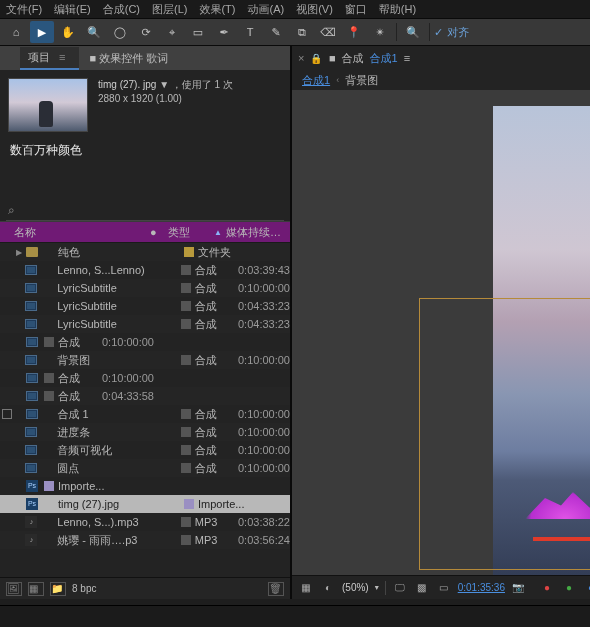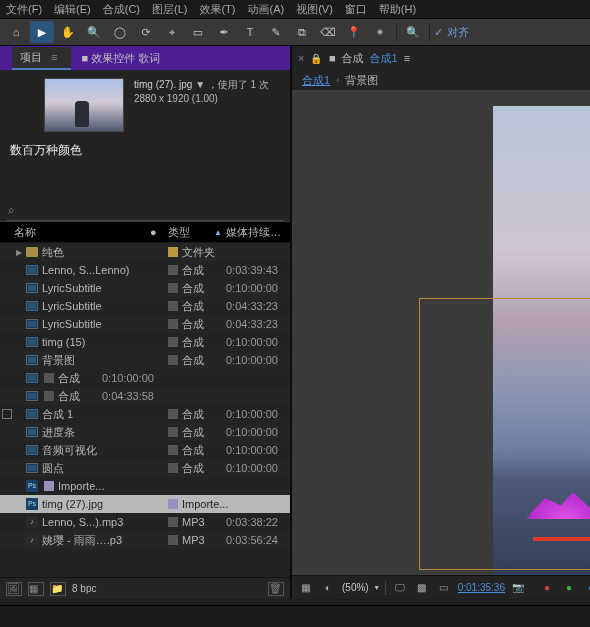--- a/index.html
+++ b/index.html
@@ -14,51 +14,51 @@
     .tool-sep { width:1px; height:18px; background:#222; margin:0 2px; }
     .align-lbl { color:#6aa0d8; font-size:11px; margin-left:2px; }
     
     .main { display:flex; height:calc(100% - 18px - 28px - 28px); }
     .left {
       width:292px; flex:0 0 292px; border-right:2px solid #0a0a0a;
       display:flex; flex-direction:column; background:#232323;
     }
     .right { flex:1; display:flex; flex-direction:column; background:#232323; }
     
-    .panel-tabs { height:24px; display:flex; align-items:center; gap:2px; background:#4c1d95; padding-left:12px; }
+    .panel-tabs { height:24px; display:flex; align-items:center; gap:2px; background:#404040; padding-left:20px; }
     .panel-tab { padding:3px 8px; color:#bfbfbf; font-size:11px; }
     .panel-tab.active { background:#2e2e2e; border-bottom:2px solid #4a7fbf; }
     .panel-menu { margin-left:auto; padding:0 6px; color:#888; }
     
-    .preview-block { display:flex; padding:8px 8px 4px 8px; gap:10px; height:72px;margin-left:36px; }
+    .preview-block { display:flex; padding:8px 8px 4px 8px; gap:10px; height:72px; }
     .thumb { width:80px; height:54px; background:linear-gradient(180deg,#a9c2e6 0%,#d2c9d6 45%,#4e5a6e 100%); position:relative; border:1px solid #444; }
     .thumb::after { content:""; position:absolute; left:30px; bottom:4px; width:14px; height:26px; background:#2a2d36; border-radius:4px 4px 2px 2px; }
     .thumb-info { font-size:10px; color:#b8b8b8; line-height:14px; }
     .thumb-title { color:#cfcfcf; }
     .millions { padding:0 8px 6px 10px; color:#eaeaea; font-size:12px; }
     .spacer-a { flex:0 0 34px; }
     
     .search { height:22px; margin:0 6px; border-bottom:1px solid #444; display:flex; align-items:center; }
     .search input { background:transparent; border:none; color:#ccc; width:100%; padding-left:18px; outline:none; font-size:11px; }
     .search .mag { position:absolute; margin-left:2px; color:#888; font-size:12px; }
     
-    .proj-head { height:22px; display:flex; align-items:center; background:#000000; border-top:1px solid #3a3a3a; border-bottom:1px solid #1a1a1a; font-size:11px; }
+    .proj-head { height:22px; display:flex; align-items:center; background:#701a75; border-top:1px solid #3a3a3a; border-bottom:1px solid #1a1a1a; font-size:11px; }
     .proj-head .c-name { width:150px; padding-left:14px; }
     .proj-head .c-tag  { width:18px; }
     .proj-head .c-type { width:44px; }
     .proj-head .c-dur  { flex:1; display:flex; align-items:center; gap:4px; }
     .tri-down { font-size:8px; color:#8ab4f8; margin-left:2px; }
     .proj-body { flex:1; overflow:hidden; }
     .row { height:18px; display:flex; align-items:center; font-size:11px; padding-left:2px; }
     .row:nth-child(odd){ background:#252525; }
     .row:nth-child(even){ background:#232323; }
     .row.selected { background:#b8b8b8; color:#222; }
     .row .twist { width:10px; text-align:center; color:#888; font-size:8px; }
     .row .icon  { width:16px; height:14px; display:flex; align-items:center; justify-content:center; }
-    .row .name  { width:124px; white-space:nowrap; overflow:hidden; text-overflow:ellipsis; padding-left:2px; }
+    .row .name  { width:124px; white-space:nowrap; overflow:hidden; text-overflow:ellipsis; padding-left:2px;margin-left:16px; }
     .row .tag   { width:18px; display:flex; justify-content:center; }
     .row .tag .sw { width:10px; height:10px; background:#555; }
     .row .type  { width:44px; }
     .row .dur   { flex:1; color:#9a9a9a; }
     .row.selected .dur { color:#333; }
     .row-checkbox { width:10px; height:10px; border:1px solid #777; margin-right:2px; }
     .ic-folder { width:12px;height:10px;background:#a78f45;border-radius:1px; }
     .ic-comp   { width:12px;height:10px;background:#1e3a5a;border:1px solid #4a6a8a; position:relative;}
     .ic-comp::after{content:"";position:absolute;left:1px;top:1px;width:8px;height:6px;background:#2d5174;}
     .ic-psd    { width:12px;height:12px;background:#1a3f66;color:#a9d0ff;font-size:7px;line-height:12px;text-align:center;}
@@ -242,21 +242,20 @@
           </span>
           <span class="type">合成</span>
           <span class="dur">0:04:33:23</span>
         </div>
         <div class="row">
           <span style="width:12px"></span>
           <span class="twist"></span>
           <span class="icon">
             <div class="ic-comp"></div>
           </span>
-          <span class="name">timg (15)</span>
           <span class="tag">
             <span class="sw" style="background:#555"></span>
           </span>
           <span class="type">合成</span>
           <span class="dur">0:10:00:00</span>
         </div>
         <div class="row">
           <span style="width:12px"></span>
           <span class="twist"></span>
           <span class="icon">

